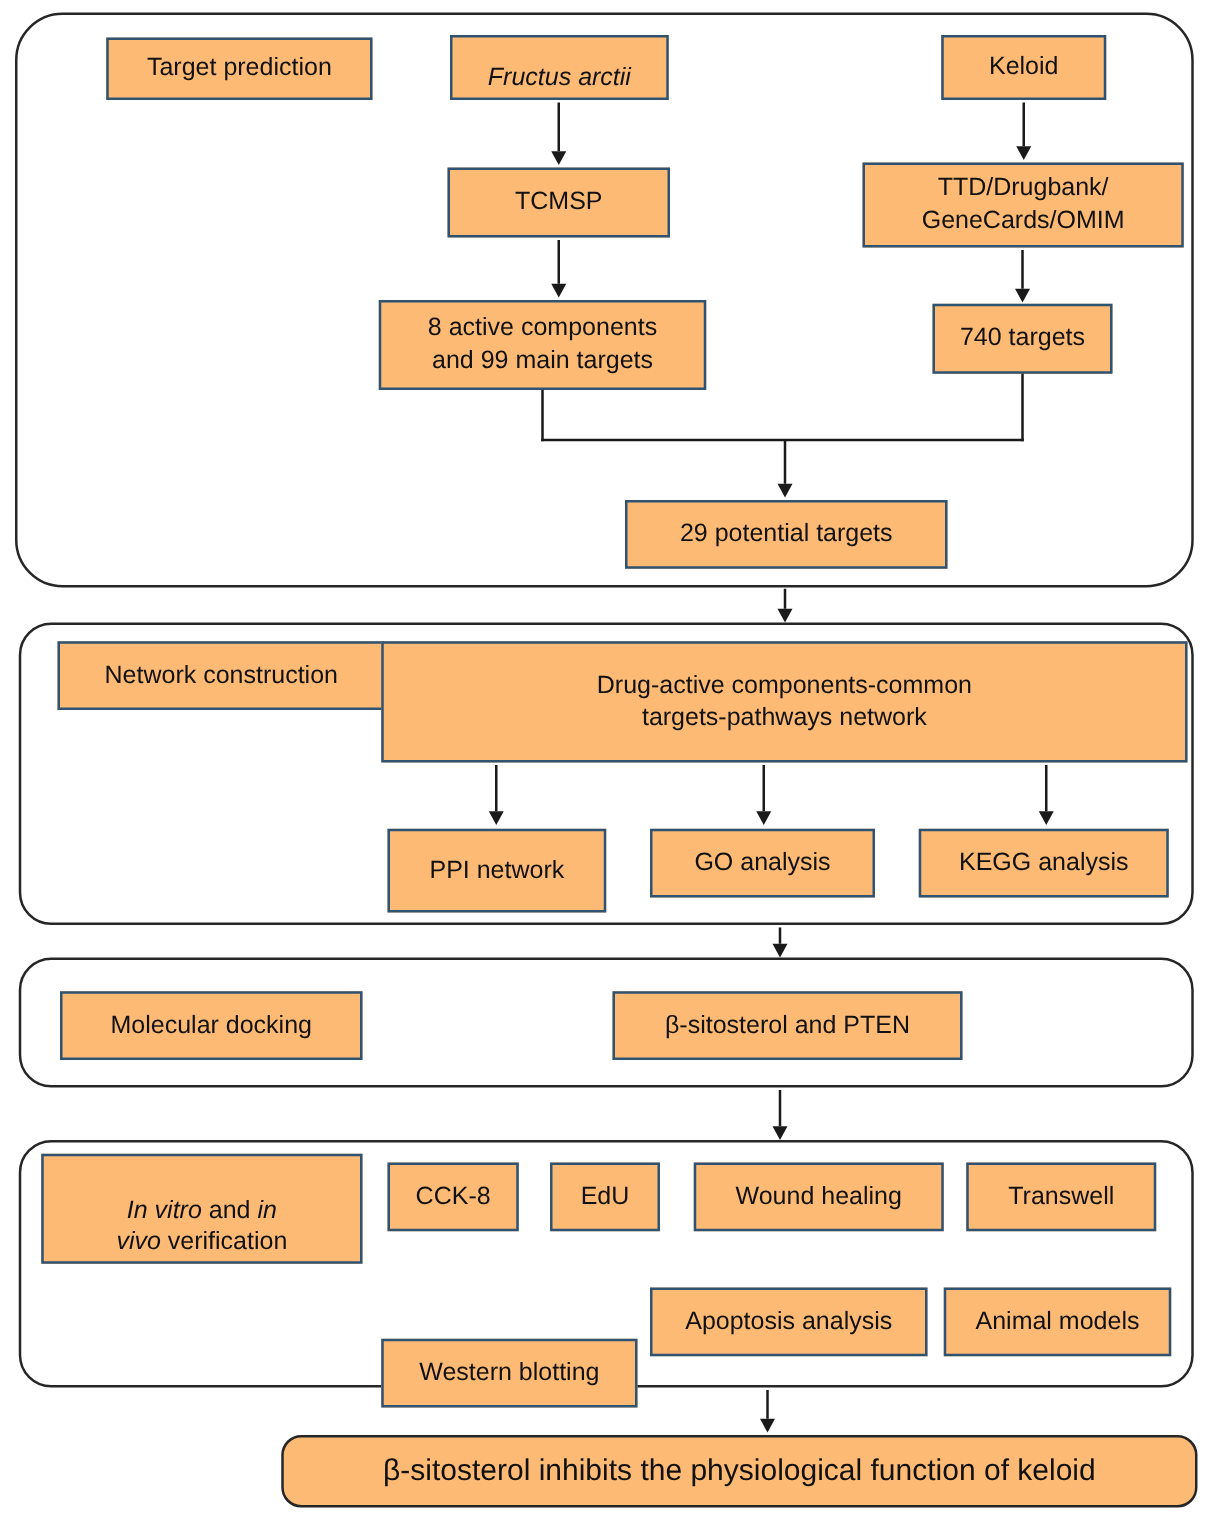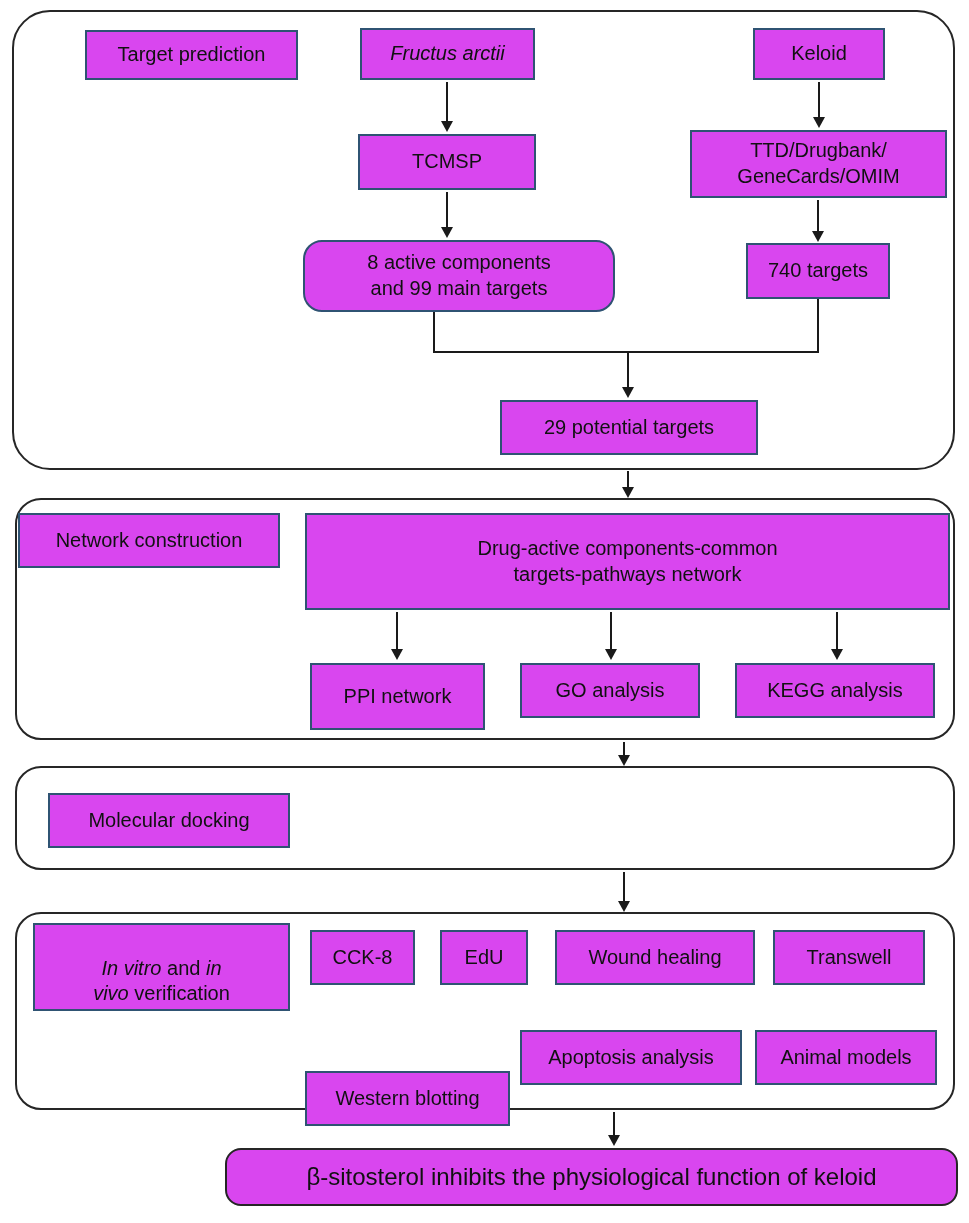--- a/index.html
+++ b/index.html
@@ -14,21 +14,21 @@
     overflow:hidden;
   }
   .section {
     position:absolute;
     border:2.5px solid var(--section-border,#262626);
     background:#ffffff;
   }
   .box {
     position:absolute;
     border:2px solid var(--box-border,#2f5373);
-    background:#d946ef;
+    background:#fdba74;
     display:flex;
     flex-direction:column;
     align-items:center;
     justify-content:center;
     text-align:center;
     font-size:20px;
     line-height:1.28;
     padding:2px 6px;
   }
   .conclusion {
@@ -62,33 +62,33 @@
 
   <div class="section" style="left:12px; top:10px; width:943px; height:460px; border-radius:38px;"></div>
   <div class="section" style="left:15px; top:498px; width:940px; height:242px; border-radius:26px;"></div>
   <div class="section" style="left:15px; top:766px; width:940px; height:104px; border-radius:26px;"></div>
   <div class="section" style="left:15px; top:912px; width:940px; height:198px; border-radius:26px;"></div>
 
   <div class="box" style="left:85px; top:30px; width:213px; height:50px;">
     <div>Target prediction</div>
   </div>
 
-  <div class="box it" style="left:360px; top:28px; width:175px; height:52px;">
+  <div class="box it" style="left:360px; top:28px; width:175px; height:52px;justify-content:flex-end;">
     <div>Fructus arctii</div>
   </div>
 
   <div class="arrow" style="left:446px; top:82px; height:39px;"></div>
 
   <div class="box" style="left:358px; top:134px; width:178px; height:56px;">
     <div>TCMSP</div>
   </div>
 
   <div class="arrow" style="left:446px; top:192px; height:35px;"></div>
 
-  <div class="box" style="left:303px; top:240px; width:312px; height:72px;border-radius:19px;">
+  <div class="box" style="left:303px; top:240px; width:262px; height:72px;">
     <div>8 active components</div>
     <div>and 99 main targets</div>
   </div>
 
   <div class="box" style="left:753px; top:28px; width:132px; height:52px;">
     <div>Keloid</div>
   </div>
 
   <div class="arrow" style="left:818px; top:82px; height:35px;"></div>
 
@@ -107,21 +107,21 @@
   <div class="vline" style="left:817px; top:299px; height:54px;"></div>
   <div class="hline" style="left:433px; top:351px; width:386px;"></div>
   <div class="arrow" style="left:627px; top:352px; height:35px;"></div>
 
   <div class="box" style="left:500px; top:400px; width:258px; height:55px;">
     <div>29 potential targets</div>
   </div>
 
   <div class="arrow" style="left:627px; top:471px; height:16px;"></div>
 
-  <div class="box" style="left:18px; top:513px; width:262px; height:55px;">
+  <div class="box" style="left:46px; top:513px; width:262px; height:55px;">
     <div>Network construction</div>
   </div>
 
   <div class="box" style="left:305px; top:513px; width:645px; height:97px;">
     <div>Drug-active components-common</div>
     <div>targets-pathways network</div>
   </div>
 
   <div class="arrow" style="left:396px; top:612px; height:37px;"></div>
   <div class="arrow" style="left:610px; top:612px; height:37px;"></div>
@@ -134,20 +134,23 @@
     <div>GO analysis</div>
   </div>
   <div class="box" style="left:735px; top:663px; width:200px; height:55px;">
     <div>KEGG analysis</div>
   </div>
 
   <div class="arrow" style="left:623px; top:742px; height:13px;"></div>
 
   <div class="box" style="left:48px; top:793px; width:242px; height:55px;">
     <div>Molecular docking</div>
+  </div>
+  <div class="box" style="left:490px; top:793px; width:280px; height:55px;">
+    <div>β-sitosterol and PTEN</div>
   </div>
 
   <div class="arrow" style="left:623px; top:872px; height:29px;"></div>
 
   <div class="box" style="left:33px; top:923px; width:257px; height:88px;justify-content:flex-end;">
     <div>
       <span class="it">In vitro</span><span> and </span><span class="it">in</span><br>
       <span class="it">vivo</span><span> verification</span>
     </div>
   </div>

